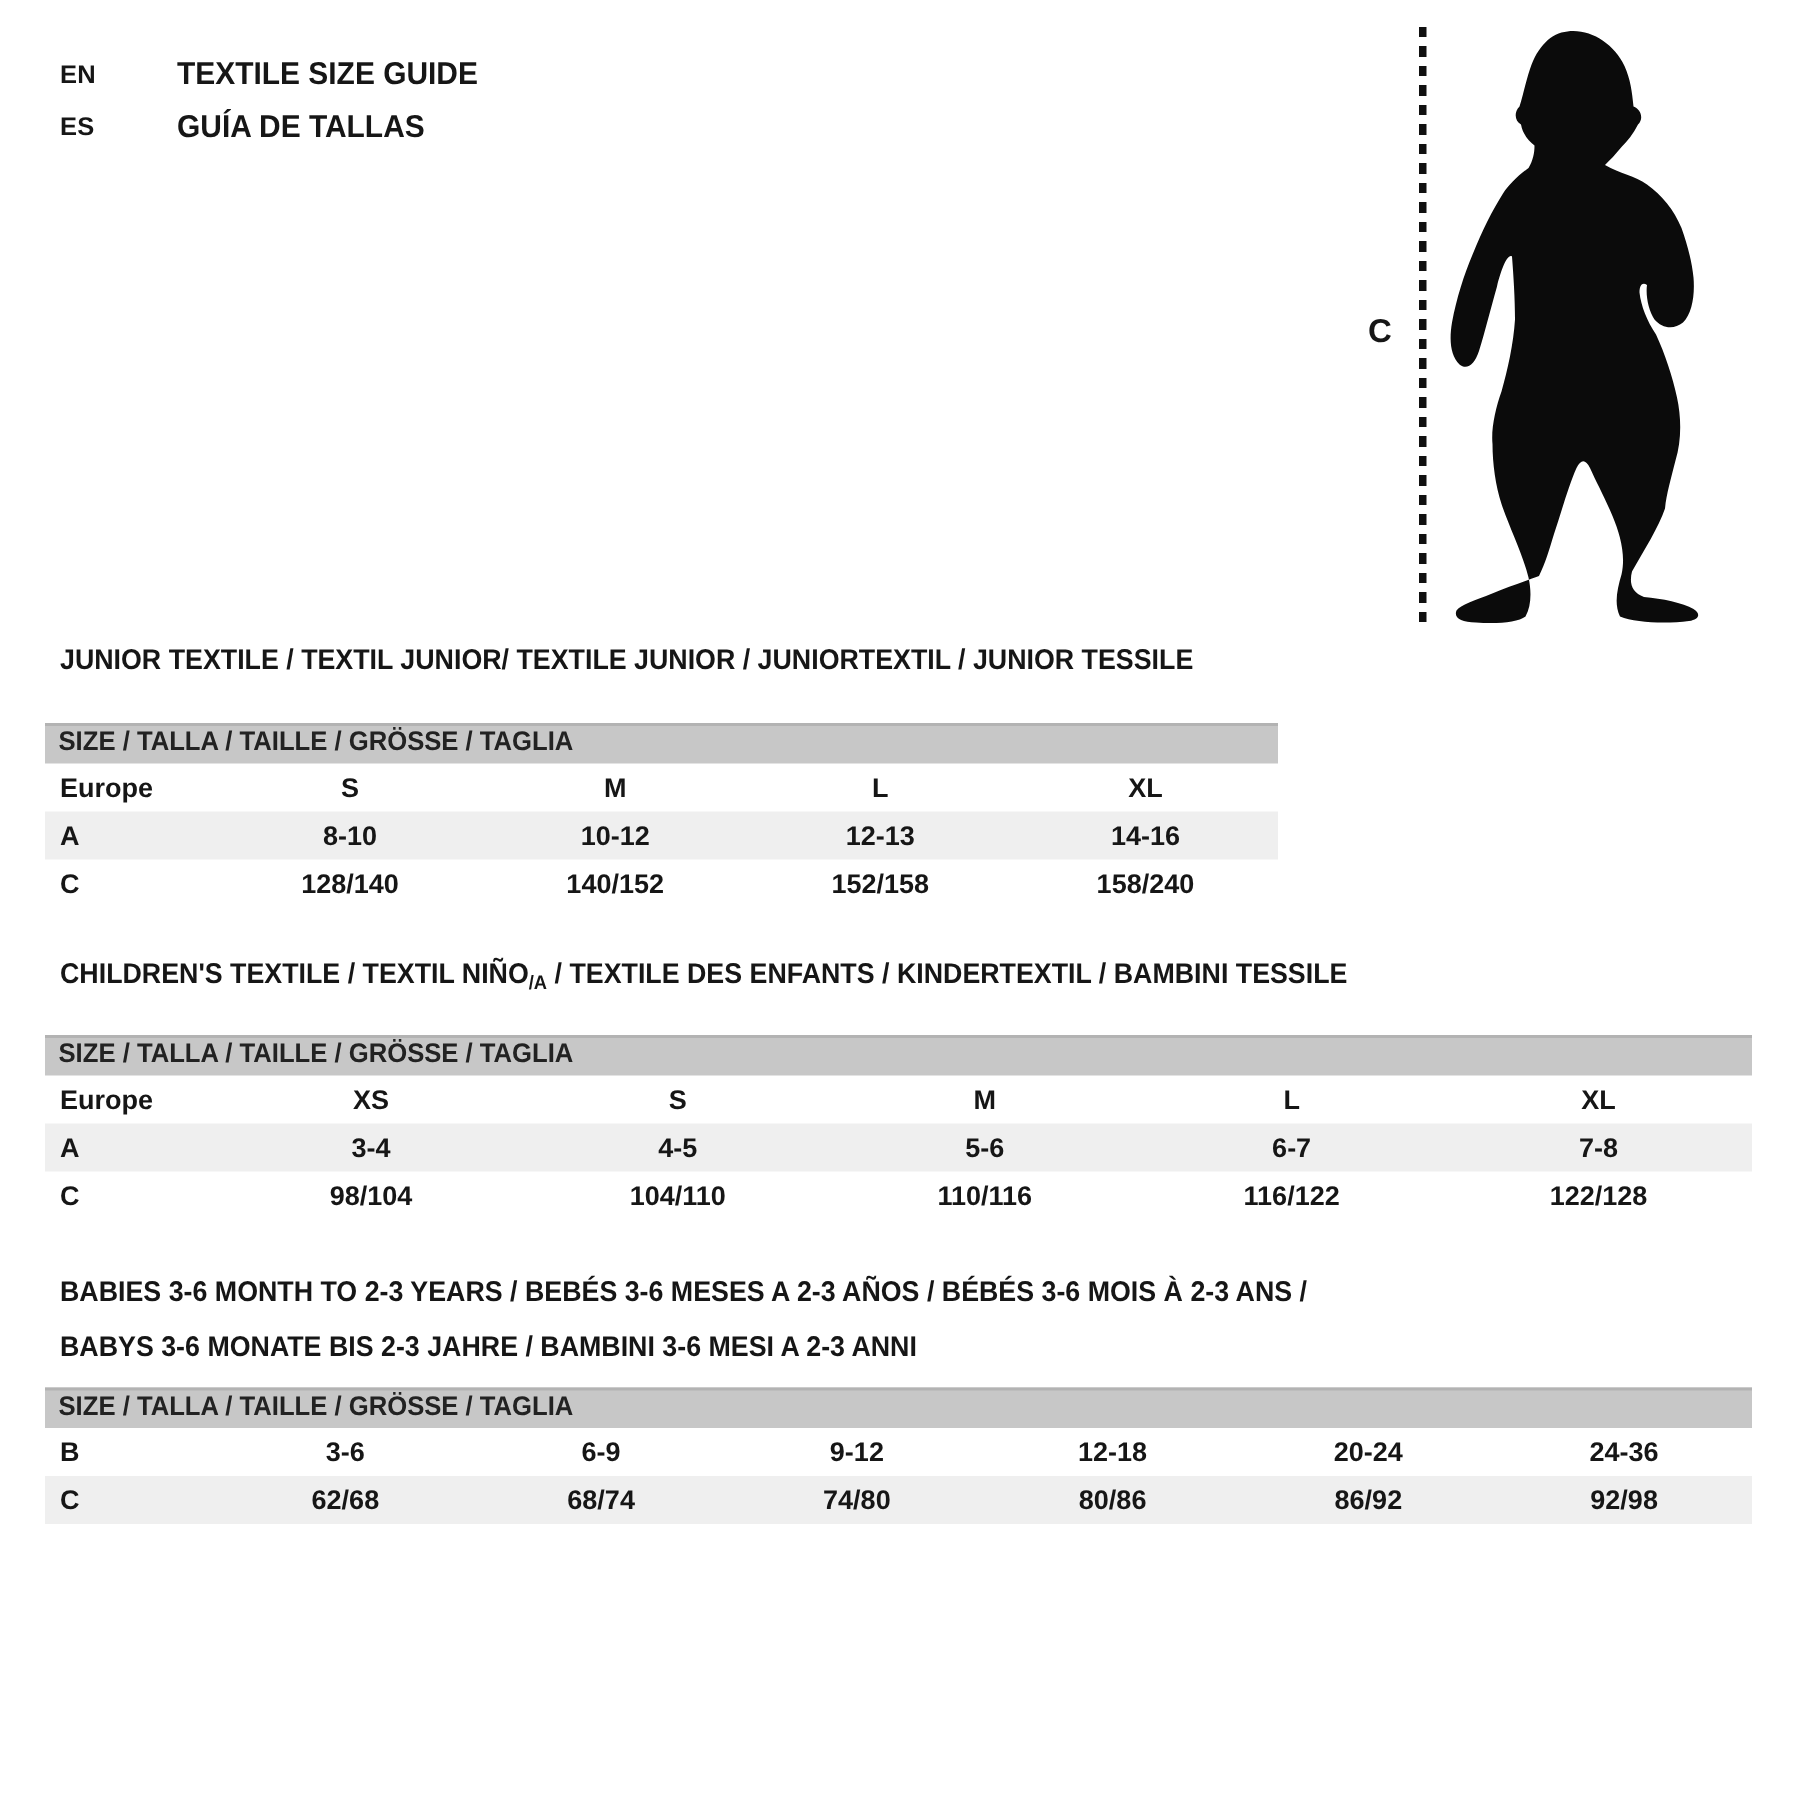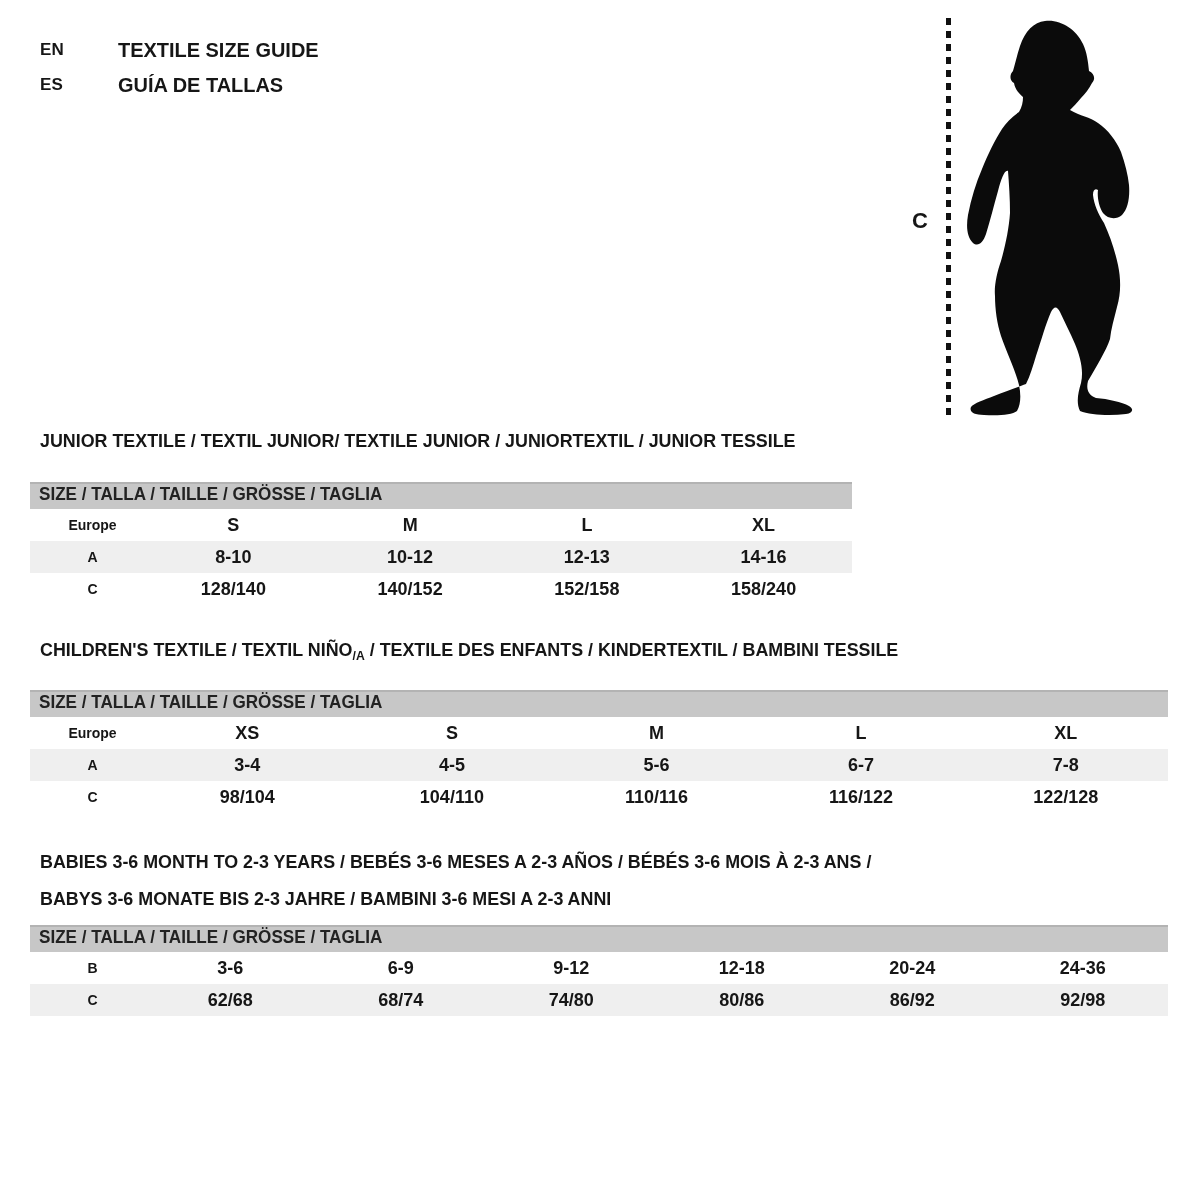--- a/index.html
+++ b/index.html
@@ -27,21 +27,21 @@
 
   
   .sg-table { position:absolute; left:30px; }
   .band { height:27px; background:#c7c7c7; border-top:2px solid #b3b3b3; display:flex; align-items:flex-start;
     padding-left:9px; font-size:18px; font-weight:bold; color:#222; }
   .band span { transform:scaleX(0.95); transform-origin:left center; white-space:nowrap; }
   .trow { display:grid; height:32px; align-items:center; font-size:18px; font-weight:bold; }
   .cols4 { grid-template-columns:115px repeat(4,1fr); }
   .cols5 { grid-template-columns:115px repeat(5,1fr); }
   .cols6 { grid-template-columns:115px repeat(6,1fr); }
-  .trow .lab { padding-left:10px; text-align:center; font-size:14px; }
+  .trow .lab { padding-left:10px; text-align:left; font-size:18px; }
   .trow .val { text-align:center; }
   .shade { background:#efefef; }
 
   
   .legend { position:absolute; left:40px; top:1066px; }
   .legend-line { font-size:19.5px; font-weight:bold; line-height:36px; white-space:nowrap;
     transform:scaleX(0.94); transform-origin:left center; }
 </style>
 </head>
 <body>

